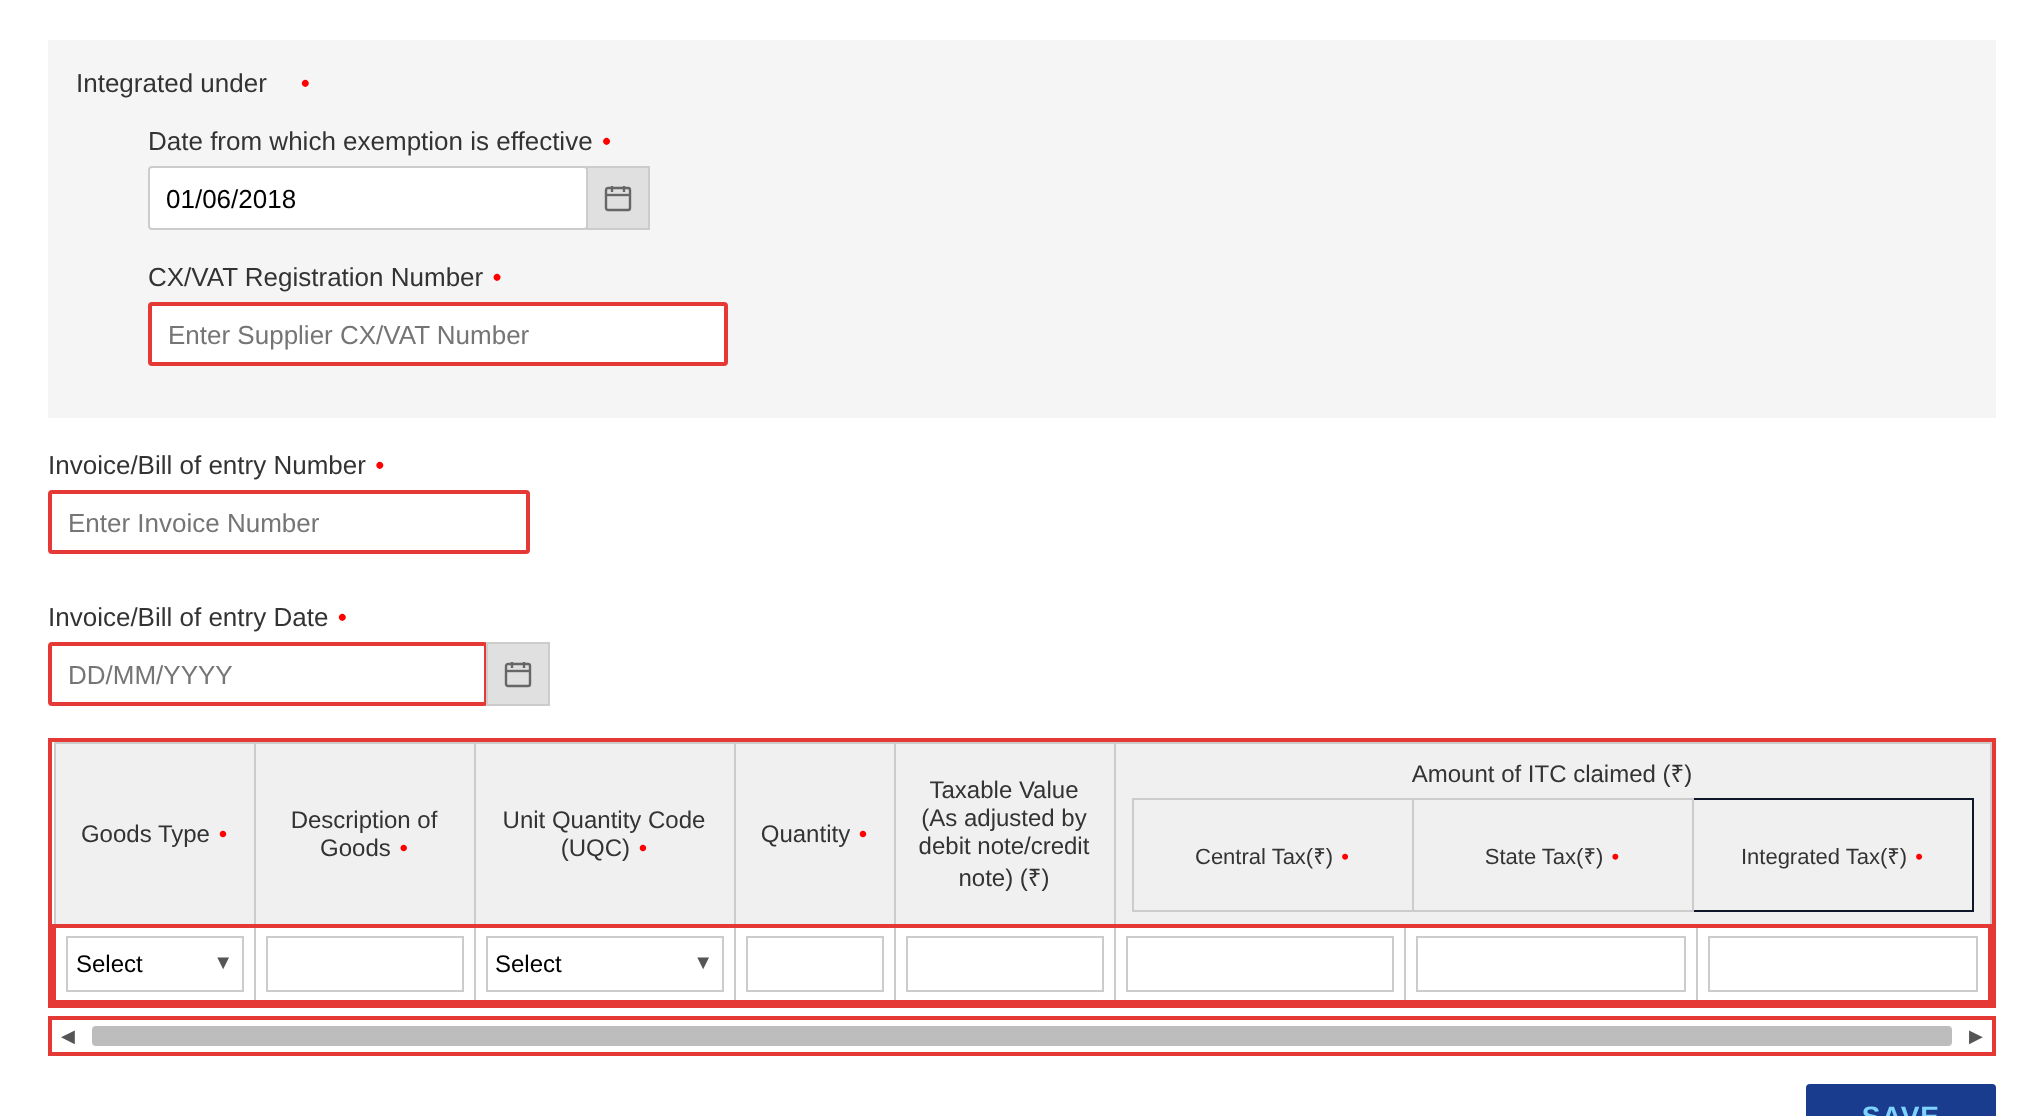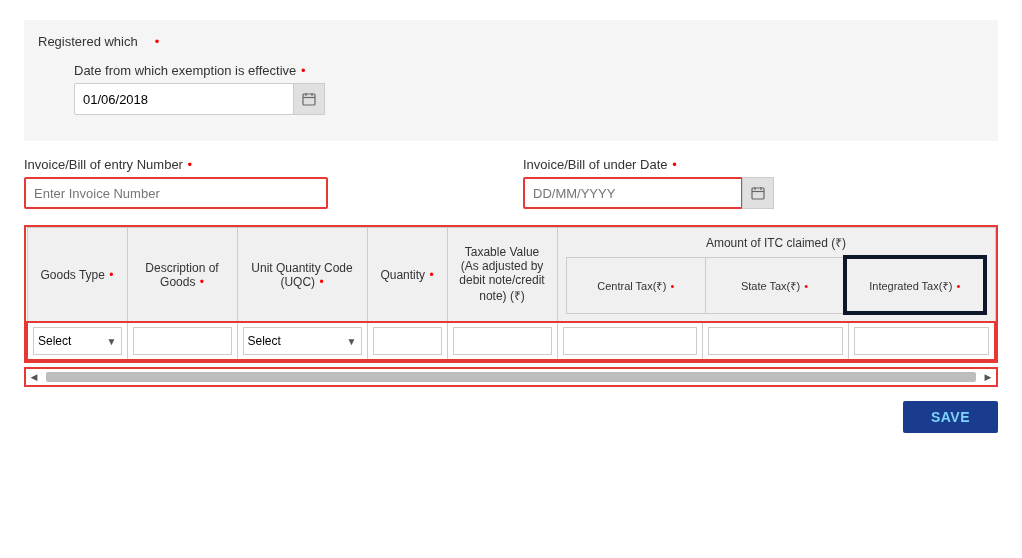--- a/index.html
+++ b/index.html
@@ -91,20 +91,21 @@
       align-items: center;
       justify-content: center;
       font-size: 14px;
       color: #555;
       margin-left: -1px;
     }
     .two-col-row {
       display: flex;
       gap: 24px;
       margin-bottom: 16px;
+      flex-direction: column;
     }
     .col-half {
       flex: 1;
     }
     .section-title {
       color: #1565c0;
       font-size: 14px;
       font-weight: bold;
       margin-bottom: 10px;
     }
@@ -213,21 +214,21 @@
       margin-bottom: 16px;
     }
   </style>
 </head>
 <body>
 
 <div class="page-container">
 
   <div class="bg-section">
     <div class="registered-under-row">
-      <label class="form-label">Registered which</label>
+      <label class="form-label">Integrated under</label>
       <span class="required">•</span>
     </div>
 
     <div class="form-row">
       <label class="form-label">
         <span>Date from which exemption is effective</span>
         <span class="required"> •</span>
       </label>
       <div class="date-wrapper">
         <input type="text" class="form-control" style="width: 220px;" value="01/06/2018">
@@ -235,33 +236,40 @@
           <svg width="14" height="14" viewBox="0 0 14 14" fill="none">
             <rect x="1" y="2" width="12" height="11" rx="1" stroke="#666" stroke-width="1.2" fill="none"></rect>
             <line x1="1" y1="5.5" x2="13" y2="5.5" stroke="#666" stroke-width="1.2"></line>
             <line x1="4" y1="1" x2="4" y2="4" stroke="#666" stroke-width="1.2"></line>
             <line x1="10" y1="1" x2="10" y2="4" stroke="#666" stroke-width="1.2"></line>
           </svg>
         </div>
       </div>
     </div>
 
+    <div class="form-row">
+      <label class="form-label">
+        <span>CX/VAT Registration Number</span>
+        <span class="required">•</span>
+      </label>
+      <input type="text" class="form-control input-red-border" style="width: 290px;" placeholder="Enter Supplier CX/VAT Number">
+    </div>
   </div>
 
   <div class="two-col-row">
     <div class="col-half">
       <label class="form-label">
         <span>Invoice/Bill of entry Number</span>
         <span class="required">•</span>
       </label>
-      <input type="text" class="form-control input-red-border" style="width: 304px;" placeholder="Enter Invoice Number">
+      <input type="text" class="form-control input-red-border" style="width: 241px;" placeholder="Enter Invoice Number">
     </div>
     <div class="col-half">
       <label class="form-label">
-        <span>Invoice/Bill of under Date</span>
+        <span>Invoice/Bill of entry Date</span>
         <span class="required">•</span>
       </label>
       <div class="date-wrapper">
         <input type="text" class="form-control input-red-border" style="width: 220px;" placeholder="DD/MM/YYYY">
         <div class="calendar-btn">
           <svg width="14" height="14" viewBox="0 0 14 14" fill="none">
             <rect x="1" y="2" width="12" height="11" rx="1" stroke="#666" stroke-width="1.2" fill="none"></rect>
             <line x1="1" y1="5.5" x2="13" y2="5.5" stroke="#666" stroke-width="1.2"></line>
             <line x1="4" y1="1" x2="4" y2="4" stroke="#666" stroke-width="1.2"></line>
             <line x1="10" y1="1" x2="10" y2="4" stroke="#666" stroke-width="1.2"></line>
@@ -302,21 +310,21 @@
                 <tbody>
                     <tr>
                   <td style="border:1px solid #ccc; padding:20px; text-align:center; font-size:11px; width:33%;">
                     <span>Central Tax(₹)</span>
                     <span class="required">•</span>
                   </td>
                   <td style="border:1px solid #ccc; padding:4px; text-align:center; font-size:11px; width:33%;">
                     <span>State Tax(₹)</span>
                     <span class="required">•</span>
                   </td>
-                  <td style="border:4px solid #0f172a; padding:0; text-align:center; font-size:11px; width:33%;">
+                  <td style="border:1px solid #0f172a; padding:0; text-align:center; font-size:11px; width:33%;">
                     <span>Integrated Tax(₹)</span>
                     <span class="required">•</span>
                   </td>
                 </tr>
               </tbody>
                 </table>
             </th>
           </tr>
         </thead>
         <tbody>

